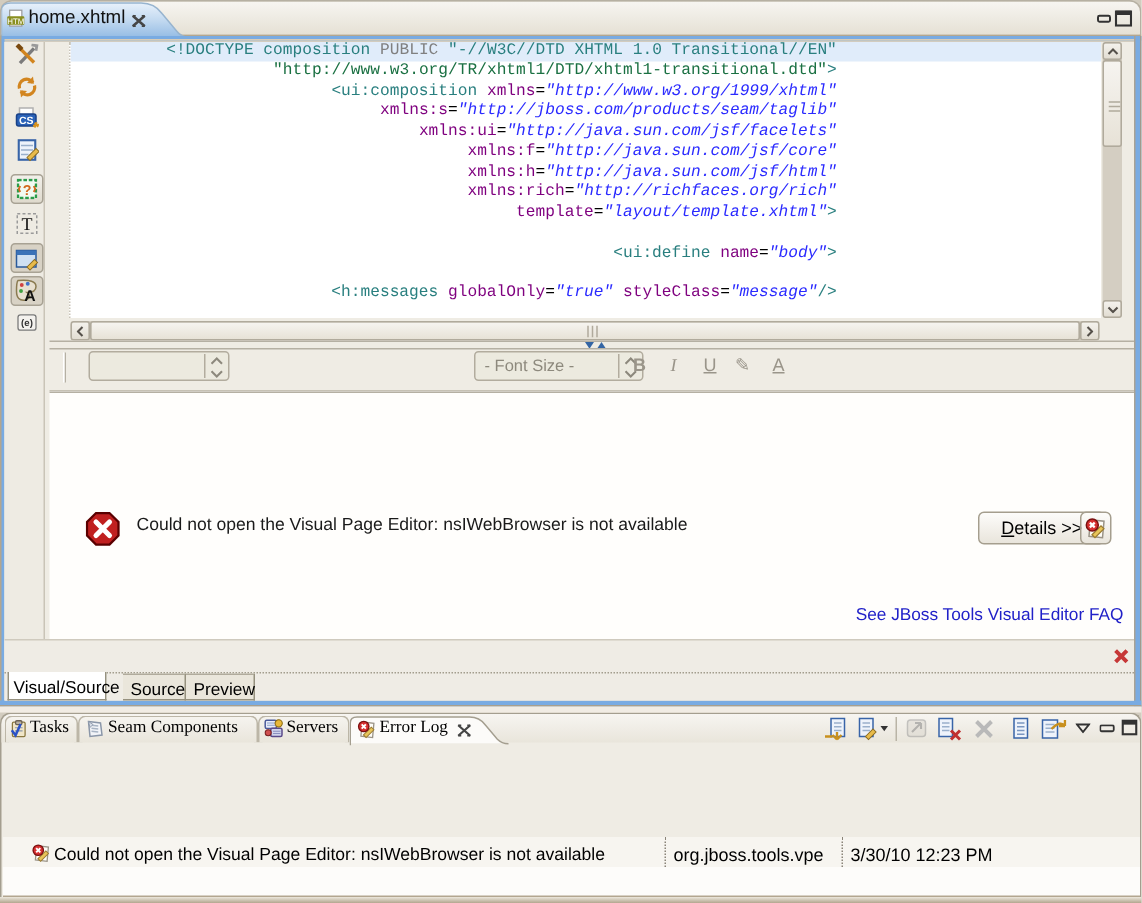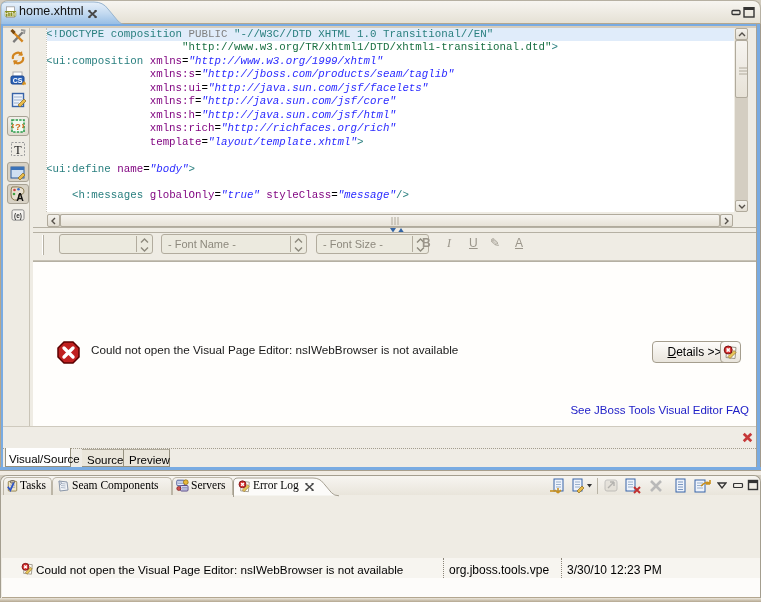--- a/index.html
+++ b/index.html
@@ -24,21 +24,21 @@
 
 
 #vtools { left:0; top:0; width:27px; height:420px; background:#eeebe3; border-right:1px solid #c9c4b7; }
 .vicon { position:absolute; left:4px; width:22px; height:22px; display:flex; align-items:center; justify-content:center; }
 .vbtn { border:1px solid #a8a294; border-radius:3px; background:linear-gradient(#f2f0ea,#dfdacd); }
 .vbtn.pressed { background:#d8d2c5; }
 
 
 #code { left:43px; top:0px; width:688px; height:184px; background:#fff; overflow:hidden;
   border-left:1px dotted #c9c4b7;
-  font-family:"Liberation Mono", monospace; font-size:10.8px; line-height:13.46px; white-space:pre; }
+  font-family:"Liberation Mono", monospace; font-size:10.8px; line-height:13.46px; white-space:pre;text-align:right; }
 #curline { left:0; top:0; width:688px; height:13px; background:#e0ecfa; position:absolute; }
 #codetext { position:absolute; left:-1px; top:0px; }
 .tg { color:#297f7f; } 
 .at { color:#7f007f; } 
 .sti { color:#2a2aff; font-style:italic; }
 .gr { color:#808080; }
 .gn { color:#1a7042; }
 
 
 #vsb { left:732px; top:0; width:13px; height:184px; background:#d4cec2; border-radius:3px; }
@@ -259,25 +259,20 @@
   </div>
   <div class="abs" id="fmtbar">
     <div style="position:absolute;left:9px;top:2px;width:2px;height:20px;border-left:1px solid #fff;border-right:1px solid #b5b0a3"></div>
     <div class="combo" style="left:26px;width:94px">
         <div class="spin">
           <svg width="9" height="14" viewBox="0 0 9 14">
             <path d="M1,4.5 L4.5,1 L8,4.5 M1,9.5 L4.5,13 L8,9.5" fill="none" stroke="#8d897d" stroke-width="1.4"></path>
           </svg>
         </div>
       </div>
-    <div class="combo" style="left:128px;width:146px">- Font Name -<div class="spin">
-          <svg width="9" height="14" viewBox="0 0 9 14">
-            <path d="M1,4.5 L4.5,1 L8,4.5 M1,9.5 L4.5,13 L8,9.5" fill="none" stroke="#8d897d" stroke-width="1.4"></path>
-          </svg>
-        </div></div>
     <div class="combo" style="left:283px;width:113px">- Font Size -<div class="spin">
           <svg width="9" height="14" viewBox="0 0 9 14">
             <path d="M1,4.5 L4.5,1 L8,4.5 M1,9.5 L4.5,13 L8,9.5" fill="none" stroke="#8d897d" stroke-width="1.4"></path>
           </svg>
         </div></div>
     <div class="fbtn" style="left:389px;font-weight:bold">B</div>
     <div class="fbtn" style="left:414px;font-style:italic;font-family:'Liberation Serif',serif">I</div>
     <div class="fbtn" style="left:436px;text-decoration:underline">U</div>
     <div class="fbtn" style="left:457px">✎</div>
     <div class="fbtn" style="left:482px;text-decoration:underline">A</div>

